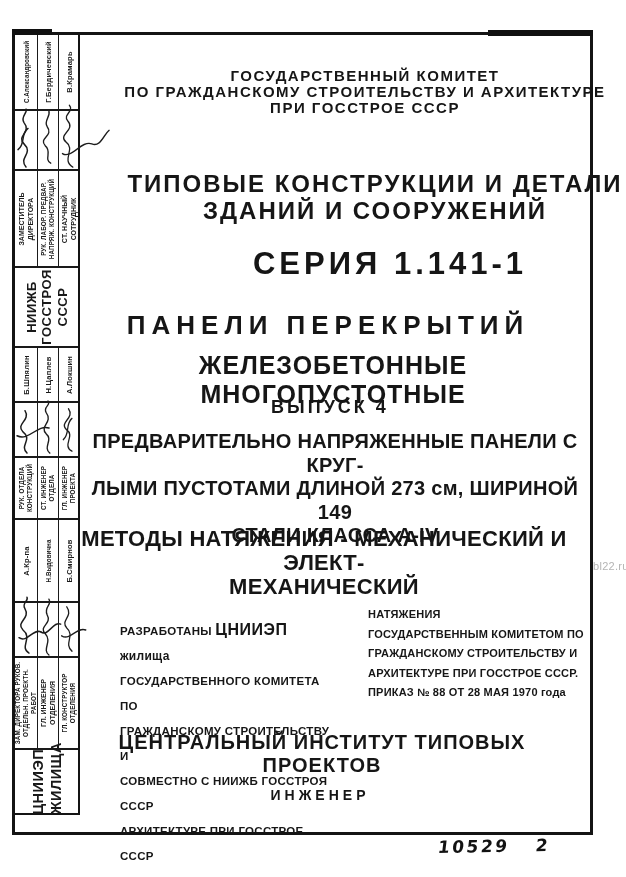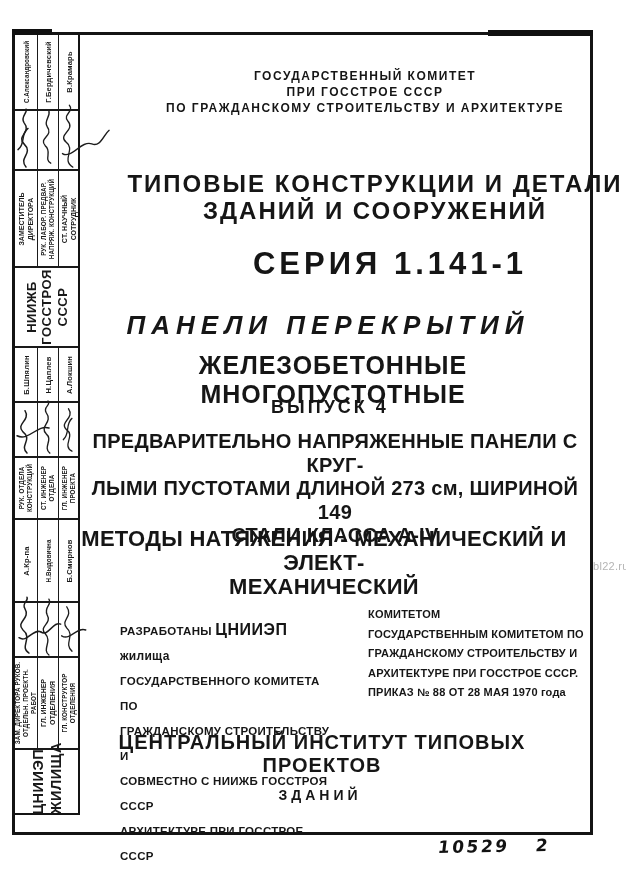--- a/index.html
+++ b/index.html
@@ -37,24 +37,24 @@
   .nmL{font-size:6.3px;font-weight:700;letter-spacing:0;}
   .tt{font-size:6.3px;font-weight:700;line-height:1.3;letter-spacing:.1px;}
   .tt2{font-size:7px;font-weight:700;line-height:1.3;}
   .org1{font-size:13px;font-weight:700;line-height:1.18;letter-spacing:.5px;}
   .org2{font-size:14.5px;font-weight:700;line-height:1.25;letter-spacing:.5px;}
   .sig{position:absolute;left:0;top:0;width:100%;height:100%;overflow:visible;}
   .sig path{fill:none;stroke:#1c1c1c;stroke-width:1.5;stroke-linecap:round;}
 
   
   .cblock{position:absolute;left:65px;width:510px;text-align:center;transform:translateX(var(--dx,0px));}
-  .committee{top:33px;font-size:12px;font-weight:700;line-height:16px;letter-spacing:1.5px;--dx:30px;}
+  .committee{top:33px;font-size:15px;font-weight:700;line-height:16px;letter-spacing:1.5px;--dx:30px;}
   .doctype{top:135px;font-size:24px;font-weight:700;line-height:27px;letter-spacing:2px;--dx:40px;}
   .seria{top:211px;font-size:31px;font-weight:700;letter-spacing:4px;--dx:55px;}
-  .title1{top:275px;font-size:26px;font-weight:700;letter-spacing:6px;font-style:italic;--dx:-7px;}
+  .title1{top:275px;font-size:26px;font-weight:700;letter-spacing:6px;--dx:-7px;}
   .title2{top:316px;font-size:25px;font-weight:700;letter-spacing:1px;--dx:-2px;}
   .issue{top:362px;font-size:18px;font-weight:700;letter-spacing:3px;text-align:center;--dx:-5px;}
   .desc{top:395px;font-size:20px;font-weight:700;line-height:23.5px;letter-spacing:.3px;--dx:0px;}
   .methods{top:492px;font-size:22px;font-weight:700;line-height:24px;letter-spacing:.3px;--dx:-11px;}
   .publisher{top:696px;font-size:20px;font-weight:700;letter-spacing:1px;--dx:-13px;}
   .city{top:752px;font-size:14px;font-weight:700;letter-spacing:4px;--dx:-15px;}
 
   .devcol{position:absolute;top:582px;left:105px;width:218px;text-align:left;
           font-size:11.5px;font-weight:700;line-height:25px;letter-spacing:.3px;}
   .appcol{position:absolute;top:570px;left:353px;width:228px;text-align:left;
@@ -233,22 +233,22 @@
     <div class="srow" style="height:65px">
       <div class="cell corg">
           <div class="rot org2" style="width:63px">ЦНИИЭП
 ЖИЛИЩА</div>
         </div>
     </div>
   </div>
 
   <div class="cblock committee">
     <div>ГОСУДАРСТВЕННЫЙ  КОМИТЕТ</div>
+    <div>ПО ГРАЖДАНСКОМУ СТРОИТЕЛЬСТВУ И АРХИТЕКТУРЕ</div>
     <div>ПРИ ГОССТРОЕ СССР</div>
-    <div>ПО ГРАЖДАНСКОМУ СТРОИТЕЛЬСТВУ И АРХИТЕКТУРЕ</div>
   </div>
 
   <div class="cblock doctype">
     <div>ТИПОВЫЕ КОНСТРУКЦИИ И ДЕТАЛИ</div>
     <div>ЗДАНИЙ И СООРУЖЕНИЙ</div>
   </div>
 
   <div class="cblock seria">СЕРИЯ 1.141-1</div>
 
   <div class="cblock title1">ПАНЕЛИ  ПЕРЕКРЫТИЙ</div>
@@ -269,28 +269,28 @@
 
   <div class="devcol">
     <div><span>РАЗРАБОТАНЫ </span><span class="big">ЦНИИЭП</span><span class="lc"> жилища</span></div>
     <div>ГОСУДАРСТВЕННОГО КОМИТЕТА ПО</div>
     <div>ГРАЖДАНСКОМУ СТРОИТЕЛЬСТВУ И</div>
     <div>СОВМЕСТНО С НИИЖБ ГОССТРОЯ СССР</div>
     <div>АРХИТЕКТУРЕ ПРИ ГОССТРОЕ СССР</div>
   </div>
 
   <div class="appcol">
-    <div>КОМИТЕТОМ</div>
+    <div>НАТЯЖЕНИЯ</div>
     <div>ГОСУДАРСТВЕННЫМ КОМИТЕТОМ ПО</div>
     <div>ГРАЖДАНСКОМУ СТРОИТЕЛЬСТВУ И</div>
     <div>АРХИТЕКТУРЕ ПРИ ГОССТРОЕ СССР.</div>
     <div>ПРИКАЗ № 88 ОТ 28 МАЯ 1970 года</div>
   </div>
 
   <div class="cblock publisher">ЦЕНТРАЛЬНЫЙ  ИНСТИТУТ  ТИПОВЫХ  ПРОЕКТОВ</div>
-  <div class="cblock city">ЗДАНИЙ</div>
+  <div class="cblock city">ИНЖЕНЕР</div>
 </div>
 
 <div class="footer-num">
   <span>10529</span><span class="pg">2</span>
 </div>
 
 <div class="watermark">bl22.ru</div>
 
 </body></html>

